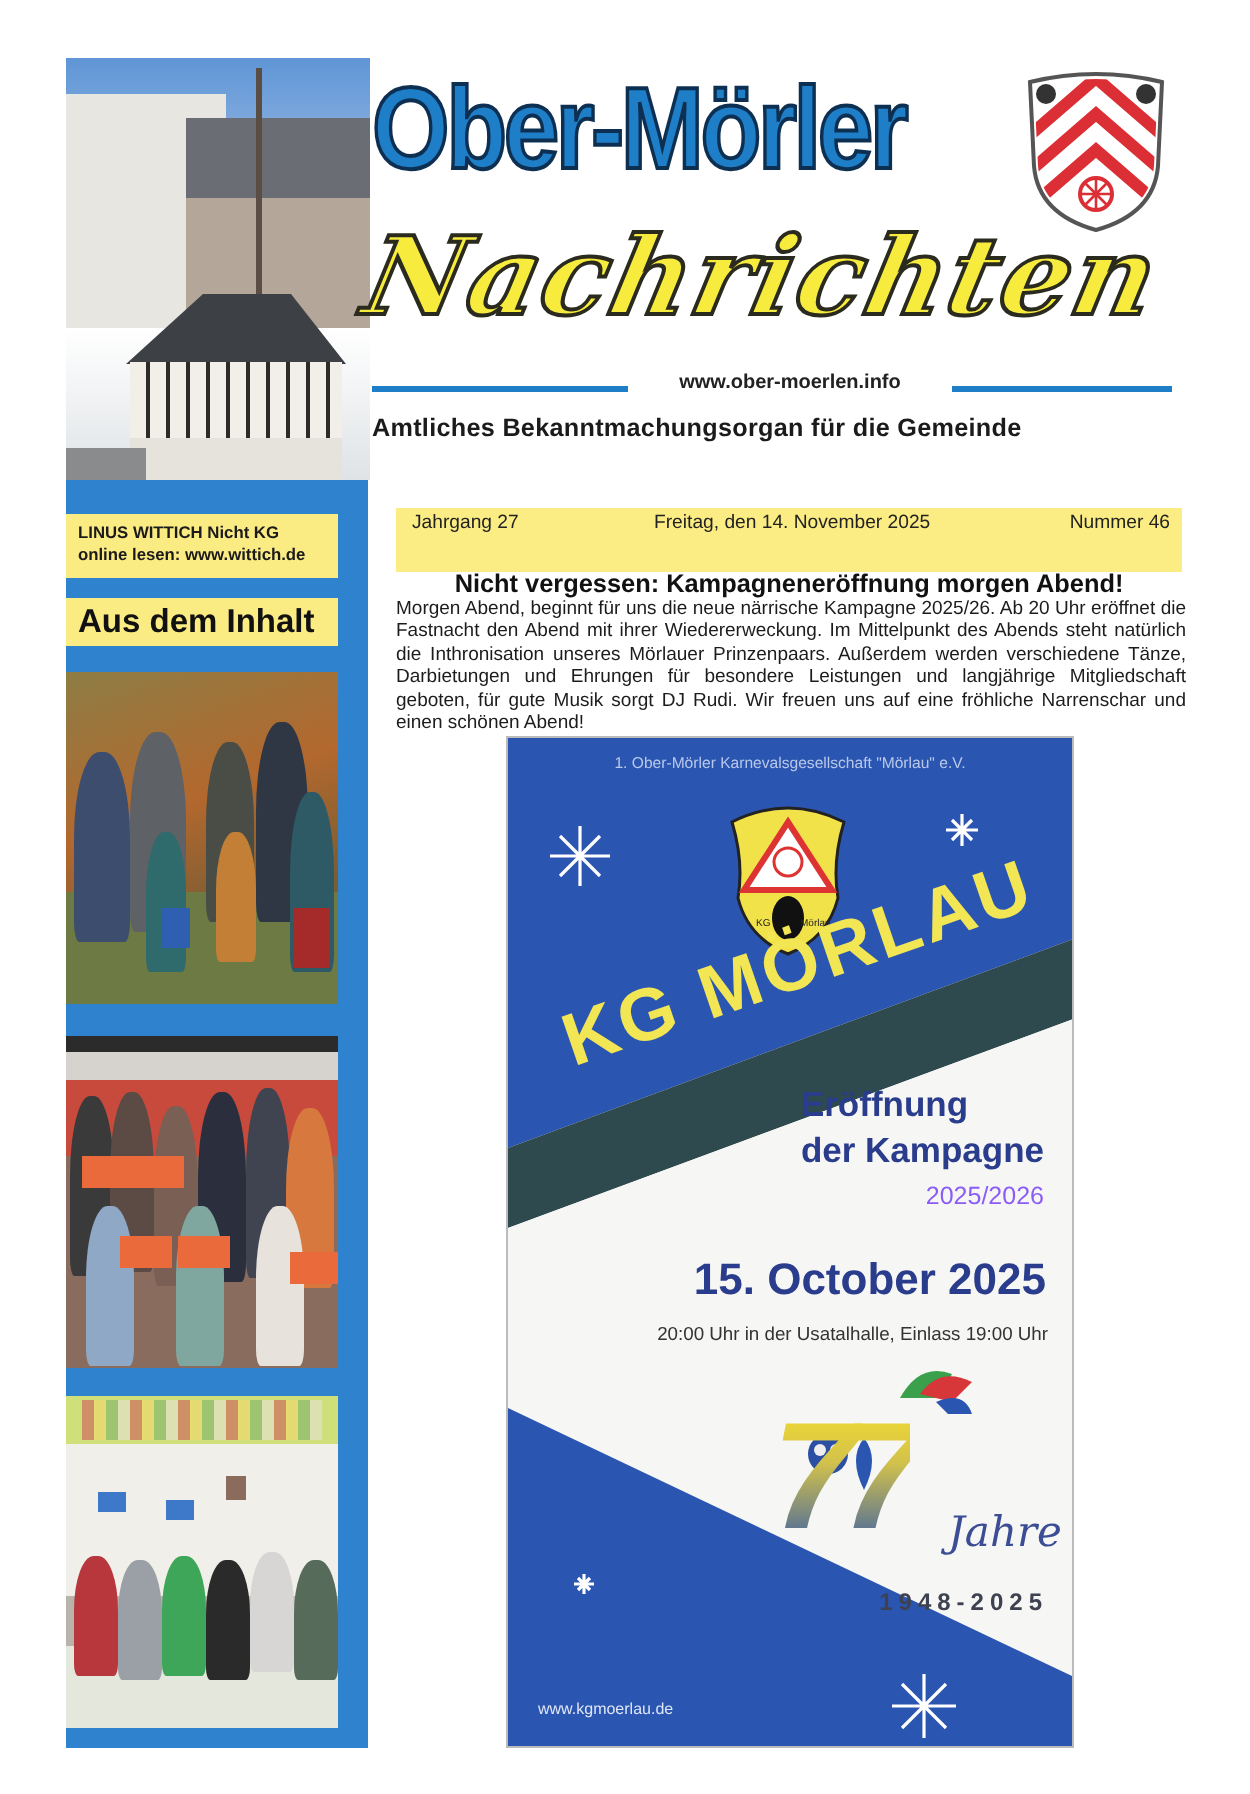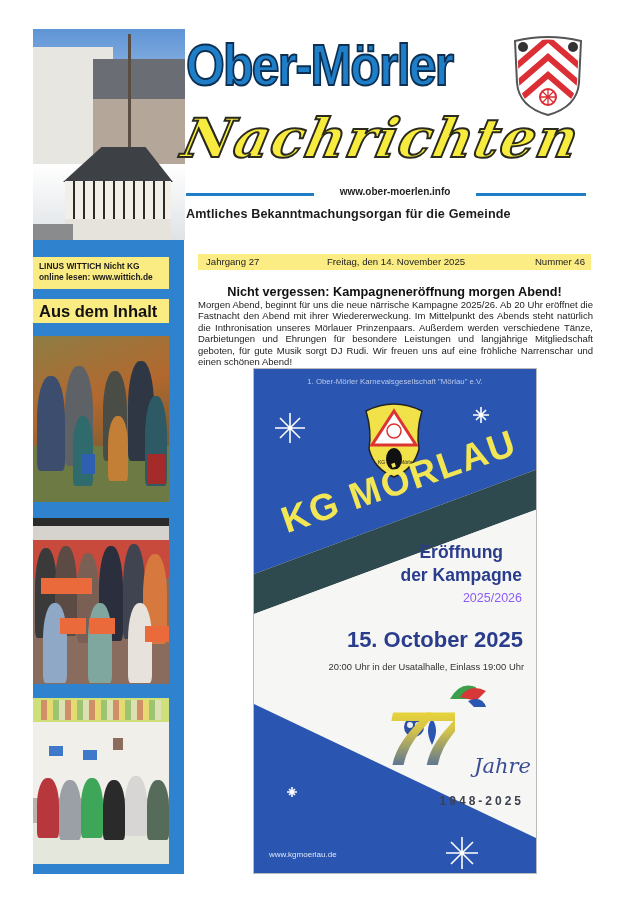--- a/index.html
+++ b/index.html
@@ -32,31 +32,31 @@
   .publisher { top: 17px; height: 32px; padding: 4px 6px; font-size: 8.4px; font-weight: bold; line-height: 11px; color: #1b1b1b; }
   .inhalt { top: 59px; height: 24px; padding: 2px 6px; font-size: 16.5px; font-weight: bold; color: #111; line-height: 20px; }
   .photo { position: absolute; left: 0; width: 136px; overflow: hidden; }
   .photo1 { top: 96px; height: 166px; background: linear-gradient(160deg, #8d7d44 0%, #b3682e 40%, #7b5d33 70%, #5d6b3a 100%); }
   .photo2 { top: 278px; height: 166px; background: linear-gradient(#2b2b2b 0 8px, #d6d3cf 8px 22px, #c84a3c 22px 60px, #8a6c5f 60px 100%); }
   .photo3 { top: 458px; height: 166px; background: linear-gradient(#cfe07a 0 24px, #f0efe9 24px 100px, #b8b4ab 100px 125px, #e4e8dc 125px 100%); }
   .person { position: absolute; border-radius: 45% 45% 10% 10%; }
   .sign { position: absolute; background: #ea6a3b; width: 26px; height: 16px; }
 
   
-  .infobar { position: absolute; left: 198px; top: 254px; width: 393px; height: 16px; background: #fbed83; font-size: 9.6px; color: #222; line-height: 16px; }
+  .infobar { position: absolute; left: 198px; top: 254px; width: 393px; height: 32px; background: #fbed83; font-size: 9.6px; color: #222; line-height: 16px; }
   .infobar span { position: absolute; top: 0; }
   .headline { position: absolute; left: 198px; top: 285px; width: 393px; text-align: center; font-size: 12.7px; font-weight: bold; color: #111; }
   .article { position: absolute; left: 198px; top: 299px; width: 395px; font-size: 9.5px; line-height: 11.4px; color: #1c1c1c; text-align: justify; }
 
   
   .poster { position: absolute; left: 253px; top: 368px; width: 284px; height: 506px; overflow: hidden; background: #f6f6f4; border: 1px solid #bbb; }
   .poster svg.bg { position: absolute; left: 0; top: 0; }
   .p-club { position: absolute; left: 0; top: 8px; width: 100%; text-align: center; font-size: 7.8px; color: #b9c8ea; }
   .p-band-text { position: absolute; left: 22px; top: 133px; font-size: 37px; font-weight: bold; color: #f2e655; transform: rotate(-19deg); transform-origin: left top; letter-spacing: 2px; white-space: nowrap; }
-  .p-eroeff { position: absolute; right: 14px; top: 172px; text-align: center; font-size: 17.5px; font-weight: bold; color: #2a3c8c; line-height: 23px; }
+  .p-eroeff { position: absolute; right: 14px; top: 172px; text-align: left; font-size: 17.5px; font-weight: bold; color: #2a3c8c; line-height: 23px; }
   .p-season { position: absolute; right: 14px; top: 222px; font-size: 12.5px; color: #8b5cf6; }
   .p-date { position: absolute; right: 13px; top: 258px; font-size: 22px; font-weight: bold; color: #2a3c8c; white-space: nowrap; }
   .p-time { position: absolute; right: 12px; top: 292px; font-size: 9.4px; color: #333; white-space: nowrap; }
   .p-77 { position: absolute; left: 132px; top: 330px; font-size: 76px; font-weight: bold; font-style: italic; line-height: 80px; background: linear-gradient(#f6df2c 0%, #d3c24b 40%, #2f57ad 100%); -webkit-background-clip: text; background-clip: text; color: transparent; letter-spacing: -8px; }
   .p-jahre { position: absolute; left: 220px; top: 385px; font-family: "DejaVu Serif", serif; font-style: italic; font-size: 21px; color: #3b4d95; }
   .p-years { position: absolute; right: 12px; top: 425px; font-size: 12px; font-weight: bold; color: #3e4150; letter-spacing: 3px; }
   .p-url { position: absolute; left: 15px; top: 481px; font-size: 8px; color: #dfe6f6; }
 </style>
 </head>
 <body>

